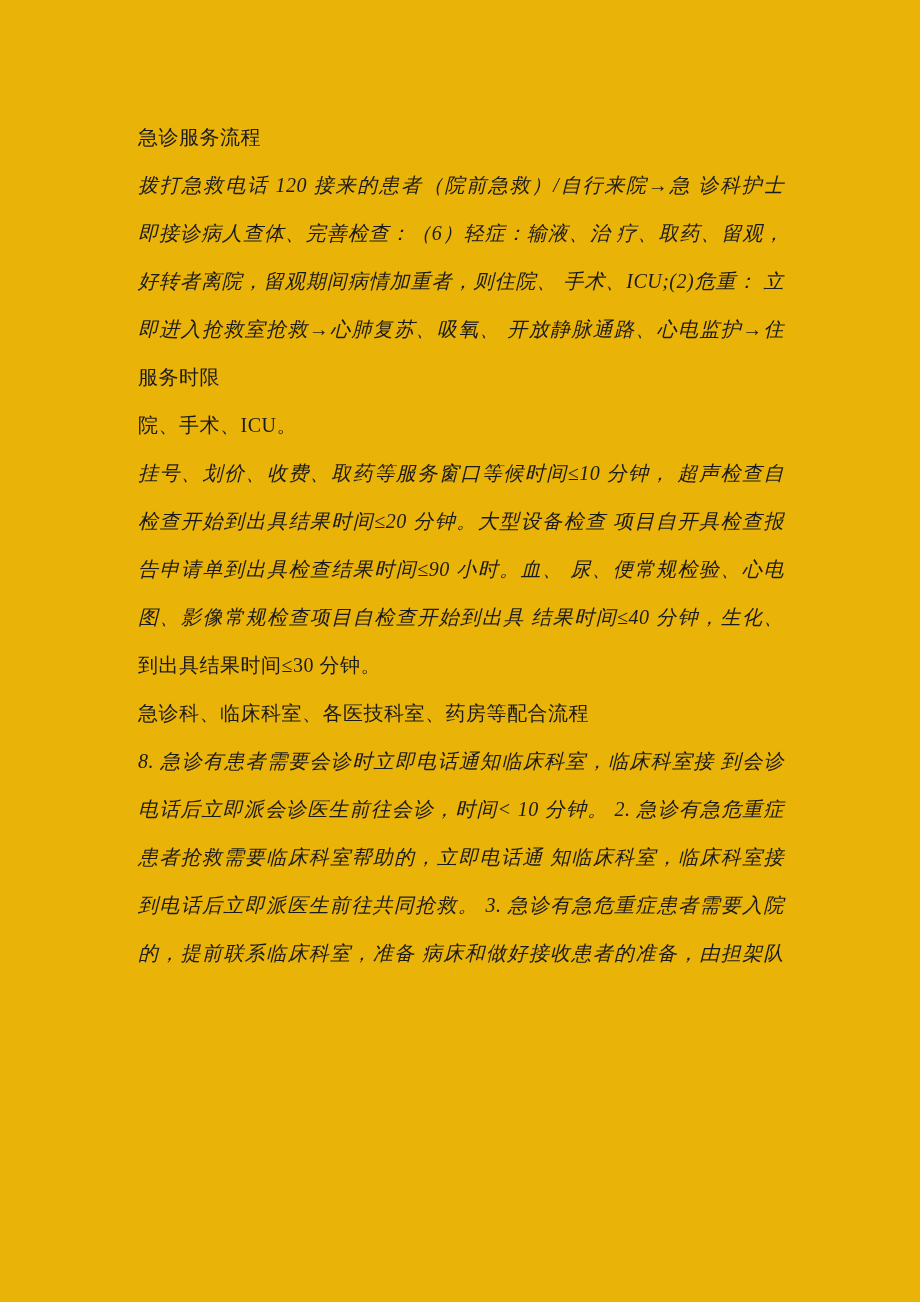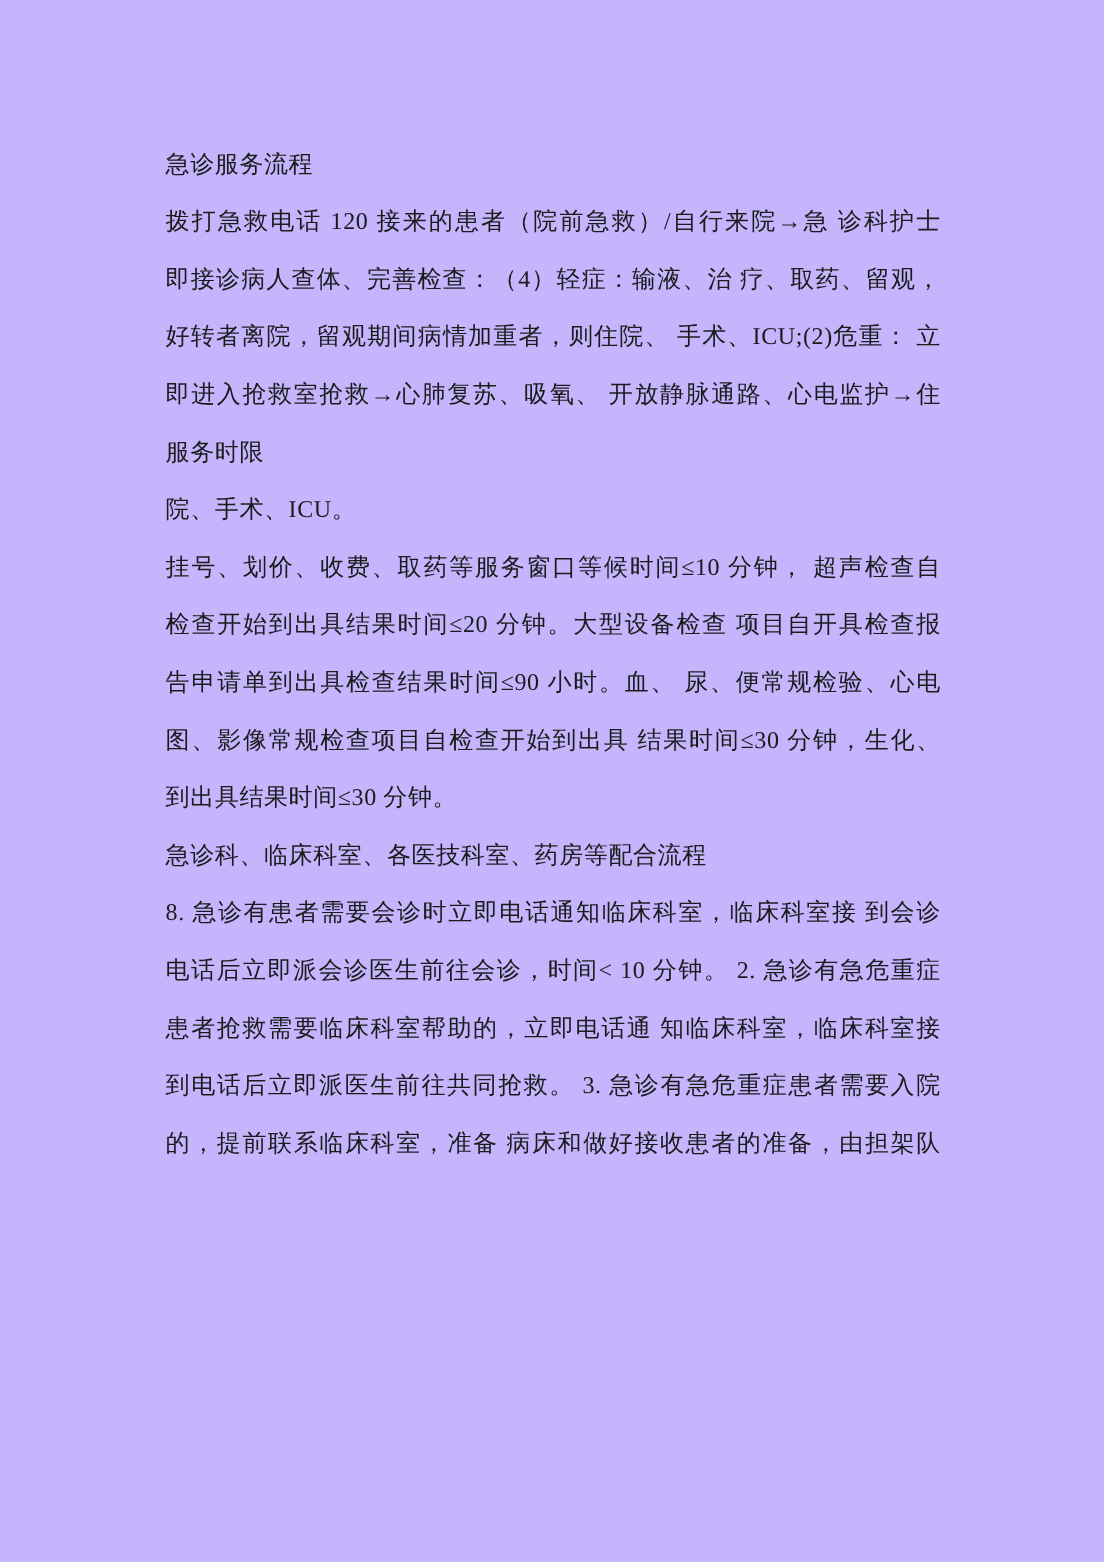--- a/index.html
+++ b/index.html
@@ -4,59 +4,60 @@
 <style>
   html, body {
     margin: 0;
     padding: 0;
     background: #ffffff;
   }
   .page {
     position: relative;
     width: 920px;
     height: 1302px;
-    background: #c4b5fd;
+    background: #eab308;
     overflow: hidden;
     font-family: "Liberation Serif", "DejaVu Serif", serif;
   }
   .content {
     position: absolute;
     left: 138px;
     top: 113px;
     width: 646px;
   }
   .line {
     height: 48px;
     line-height: 48px;
     font-size: 20px;
     color: #1b1b1b;
     white-space: pre-wrap;
     letter-spacing: 0.5px;
   }
   .just {
     text-align: justify;
     text-align-last: justify;
+    font-style: italic;
   }
 </style>
 </head>
 <body>
 
 <div class="page">
   <div class="content">
     <div class="line">急诊服务流程</div>
     <div class="line just">拨打急救电话 120 接来的患者（院前急救）/自行来院→急 诊科护士</div>
-    <div class="line just">即接诊病人查体、完善检查：（4）轻症：输液、治 疗、取药、留观，</div>
+    <div class="line just">即接诊病人查体、完善检查：（6）轻症：输液、治 疗、取药、留观，</div>
     <div class="line just">好转者离院，留观期间病情加重者，则住院、 手术、ICU;(2)危重： 立</div>
     <div class="line just">即进入抢救室抢救→心肺复苏、吸氧、 开放静脉通路、心电监护→住</div>
     <div class="line">服务时限</div>
     <div class="line">院、手术、ICU。</div>
     <div class="line just">挂号、划价、收费、取药等服务窗口等候时间≤10 分钟， 超声检查自</div>
     <div class="line just">检查开始到出具结果时间≤20 分钟。大型设备检查 项目自开具检查报</div>
     <div class="line just">告申请单到出具检查结果时间≤90 小时。血、 尿、便常规检验、心电</div>
-    <div class="line just">图、影像常规检查项目自检查开始到出具 结果时间≤30 分钟，生化、</div>
+    <div class="line just">图、影像常规检查项目自检查开始到出具 结果时间≤40 分钟，生化、</div>
     <div class="line">到出具结果时间≤30 分钟。</div>
     <div class="line">急诊科、临床科室、各医技科室、药房等配合流程</div>
     <div class="line just">8. 急诊有患者需要会诊时立即电话通知临床科室，临床科室接 到会诊</div>
     <div class="line just">电话后立即派会诊医生前往会诊，时间&lt; 10 分钟。 2. 急诊有急危重症</div>
     <div class="line just">患者抢救需要临床科室帮助的，立即电话通 知临床科室，临床科室接</div>
     <div class="line just">到电话后立即派医生前往共同抢救。 3. 急诊有急危重症患者需要入院</div>
     <div class="line just">的，提前联系临床科室，准备 病床和做好接收患者的准备，由担架队</div>
   </div>
 </div>
 

